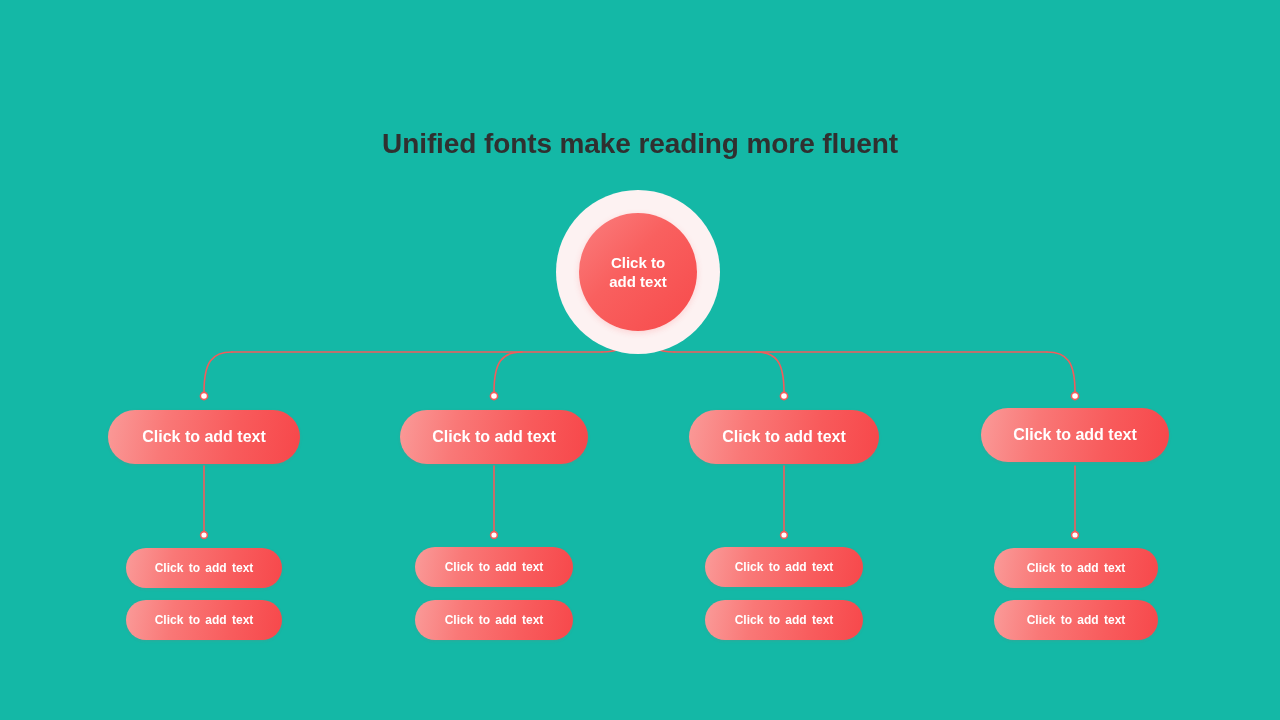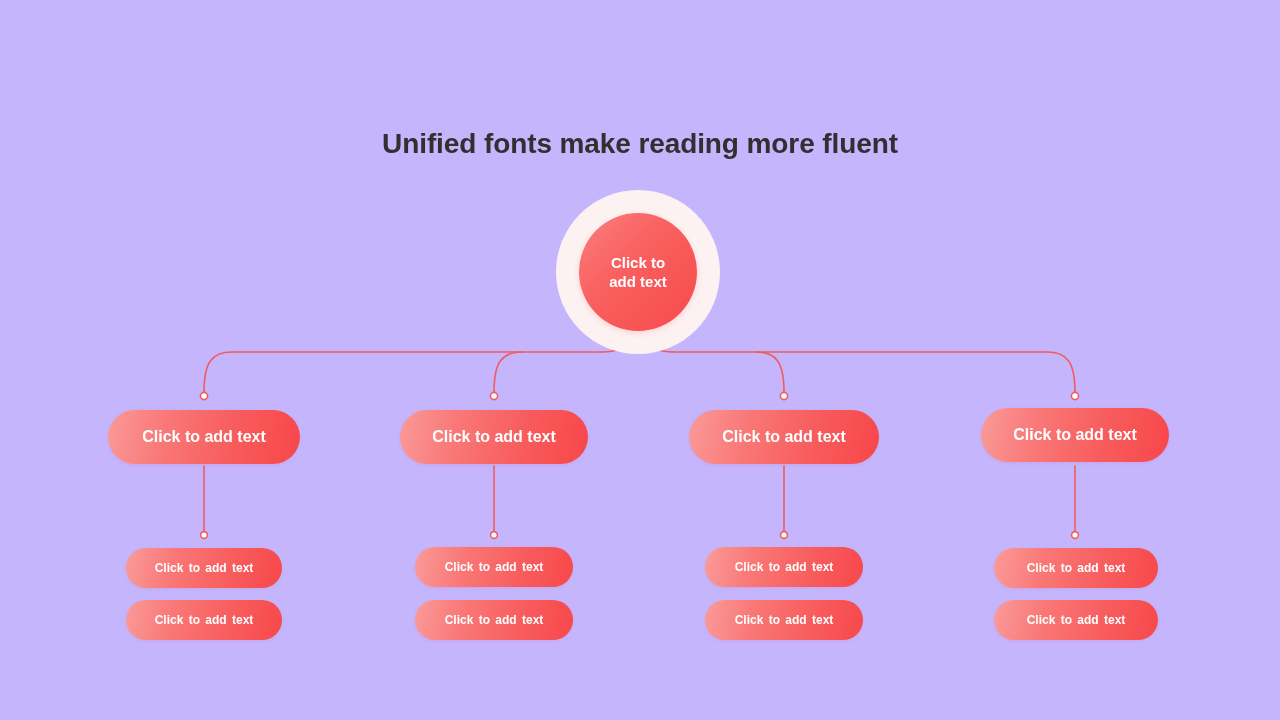--- a/index.html
+++ b/index.html
@@ -12,21 +12,21 @@
     height: 720px;
     position: relative;
     overflow: hidden;
     font-family: "Liberation Sans", sans-serif;
     -webkit-font-smoothing: antialiased;
   }
 
   .slide {
     position: absolute;
     inset: 0;
-    background: #c4b5fd;
+    background: #14b8a6;
   }
 
   
   .slide-title {
     position: absolute;
     left: 0;
     top: 126px;
     width: 1280px;
     text-align: center;
     font-size: 28px;

